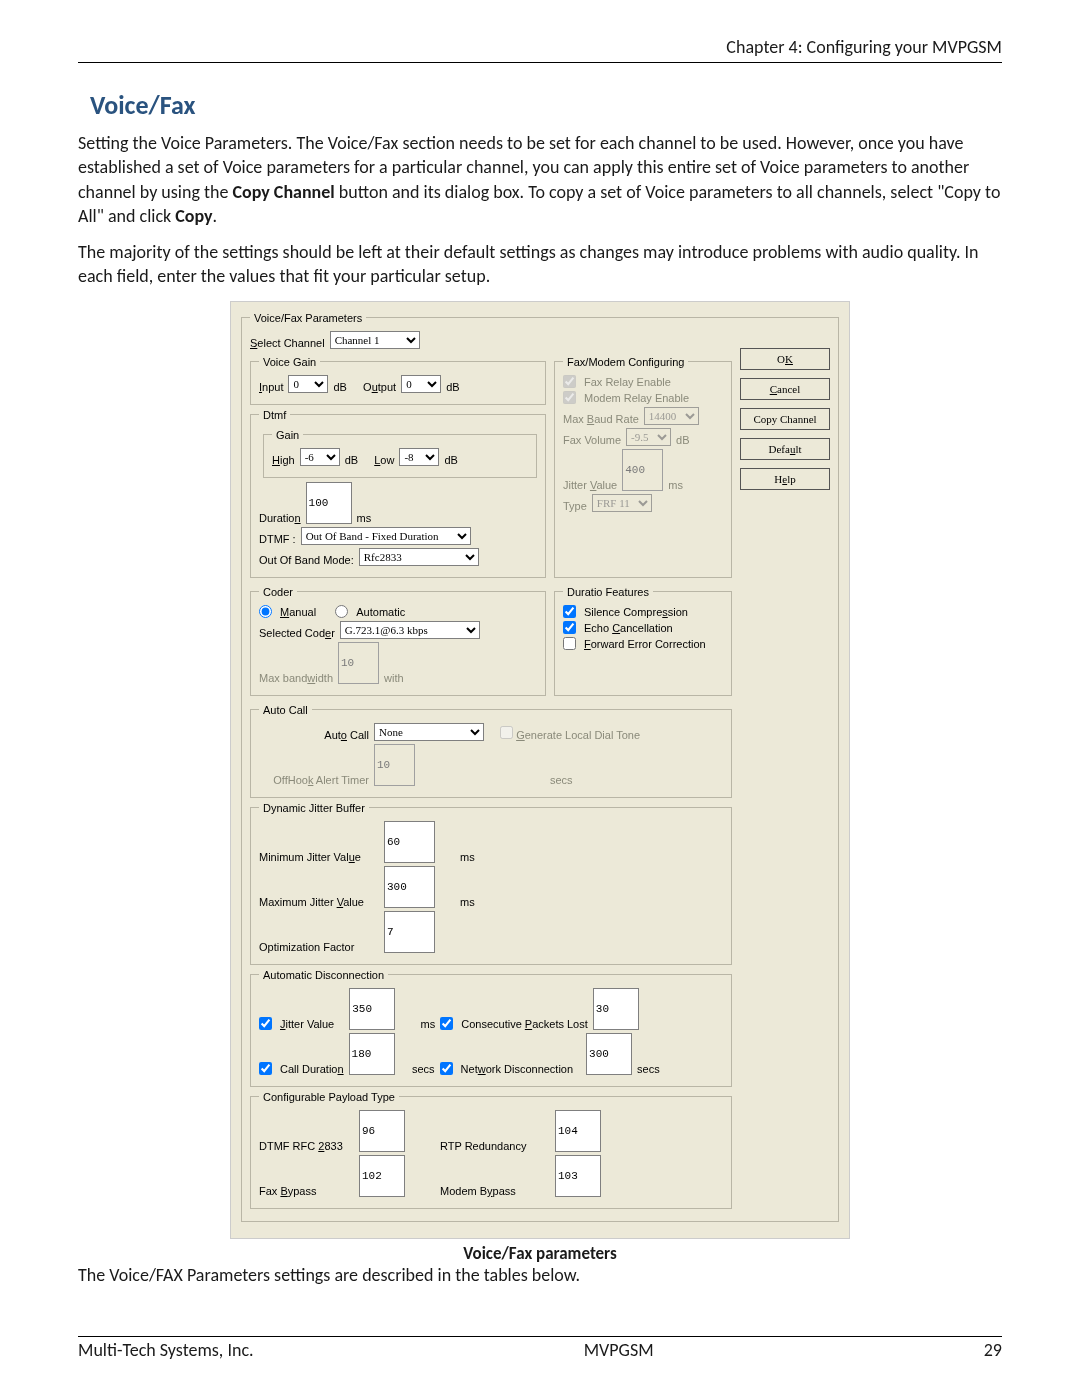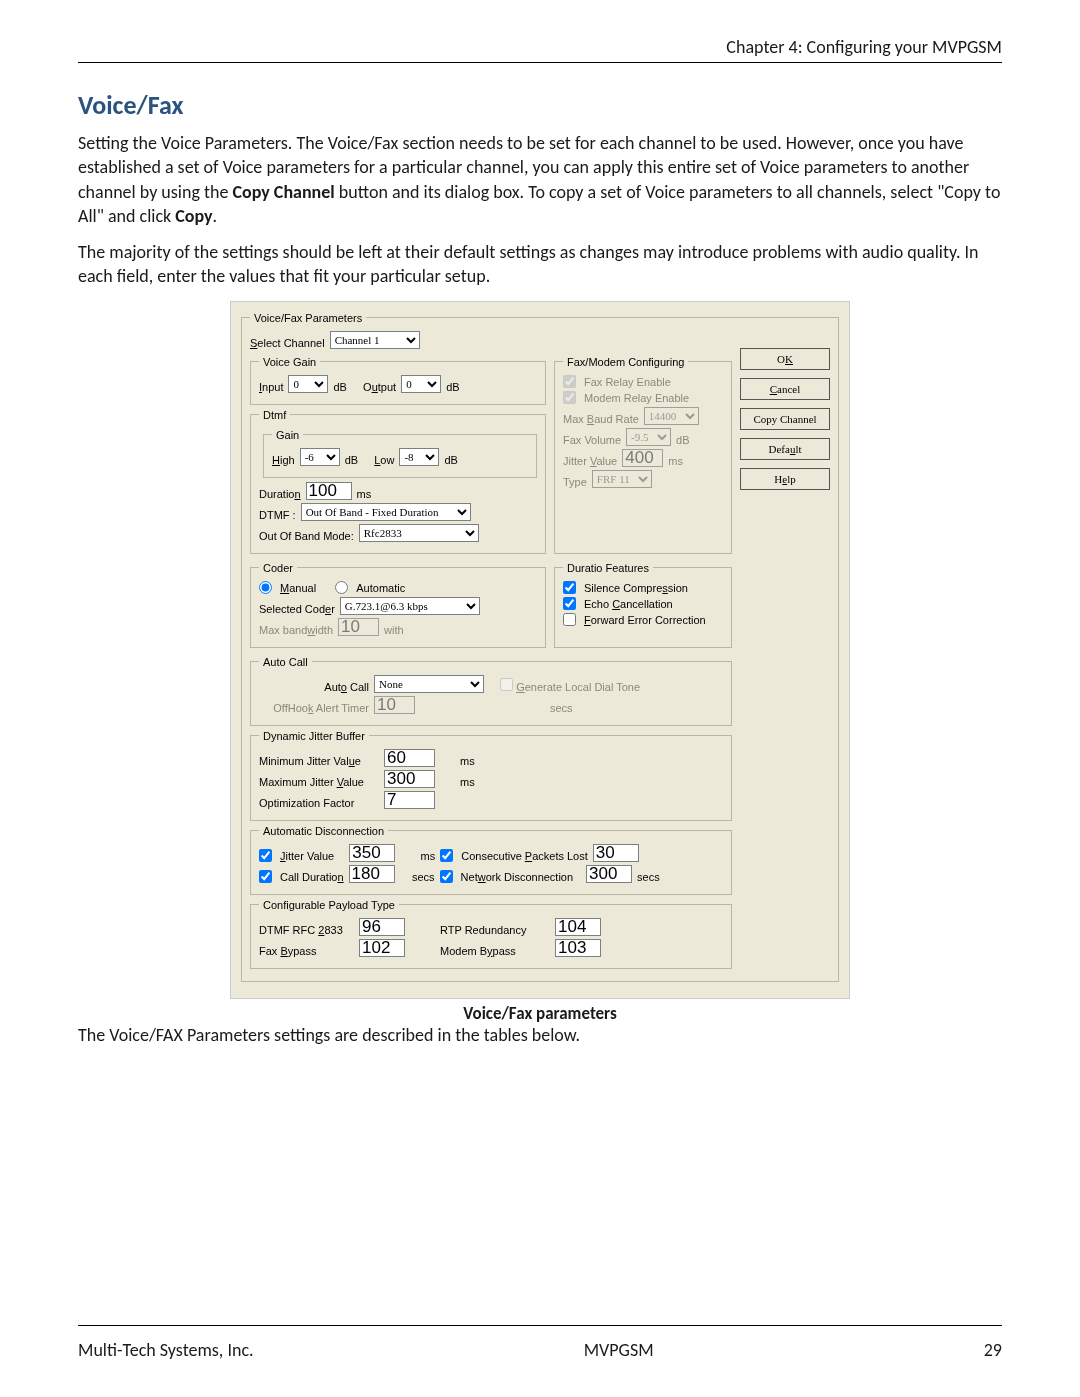--- a/index.html
+++ b/index.html
@@ -3,48 +3,48 @@
 <meta charset="utf-8">
 <style>
 html,body{margin:0;padding:0}
 body{
   width:1080px;height:1397px;
   font-family:Calibri,"Segoe UI",Arial,sans-serif;
   font-size:18px;color:#1a1a1a;background:#fff;
   box-sizing:border-box;padding:36px 78px 0 78px;
 }
 .header{border-bottom:1px solid #000;padding-bottom:4px;text-align:right;font-size:18px}
-h2.sec{color:#2a537f;font-size:26px;margin:26px 0 10px 0;font-weight:700}
+h2.sec{color:#2a537f;font-size:26px;margin:26px 0 10px 12px;font-weight:700}
 p.para{margin:0 0 12px 0;line-height:1.35}
 .b{font-weight:700}
 .dlg{
   width:620px;margin:8px auto 4px auto;background:#ece9d8;
   font-family:Tahoma,Arial,sans-serif;font-size:11px;color:#000;
   border:1px solid #ccc;padding:6px 10px 12px 10px;box-sizing:border-box;
 }
 fieldset{border:1px solid #b9b6a6;margin:4px 0;padding:4px 8px 8px 8px;background:#ece9d8}
 legend{font-size:11px;padding:0 4px;background:#ece9d8}
 .row{display:flex;align-items:flex-end;gap:5px;margin:3px 0;flex-wrap:wrap}
 .row>label,.lab{font-size:11px}
-.in{height:16px;border:1px solid #7f7f7f;background:#fff;font-size:17px;padding:0 2px;font-family:Liberation Sans, sans-serif}
+.in{height:16px;border:1px solid #7f7f7f;background:#fff;font-size:11px;padding:12px 2px;font-family:Liberation Mono, monospace}
 .in[disabled]{background:#ece9d8;color:#7a7a7a;border-color:#a0a0a0}
 .sel{height:18px;font-size:11px;font-family:Tahoma;background:#fff;border:1px solid #7f7f7f}
 .sel[disabled]{background:#ece9d8;color:#7a7a7a}
 .btn{width:90px;height:22px;background:#ece9d8;border:1px solid #555;font-size:11px;font-family:Tahoma;cursor:pointer}
 .dis{color:#8a8a7a}
 .u{text-decoration:underline}
 .cols{display:flex;gap:8px;align-items:flex-start}
 .lc{flex:1}
 .rc{width:90px;display:flex;flex-direction:column;gap:8px;padding-top:20px}
 .topgroup{display:flex;gap:8px}
 .chk{margin:0 3px 0 0}
 .nest{margin-left:4px}
 .caption{text-align:center;font-weight:700;font-size:17px;margin:4px 0 0 0}
 .after{margin:0 0 0 0;font-size:18px}
-.footer{position:absolute;bottom:36px;left:78px;right:78px;border-top:1px solid #000;padding-top:13px;display:flex;justify-content:space-between;font-size:18px}
+.footer{position:absolute;bottom:36px;left:78px;right:78px;border-top:1px solid #000;padding-top:2px;display:flex;justify-content:space-between;font-size:18px}
 body{position:relative}
 input[type=radio],input[type=checkbox]{margin:0 3px 0 0}
 </style>
 </head>
 <body>
 
 <div class="header">Chapter 4: Configuring your MVPGSM</div>
 
 <h2 class="sec">Voice/Fax</h2>
 

